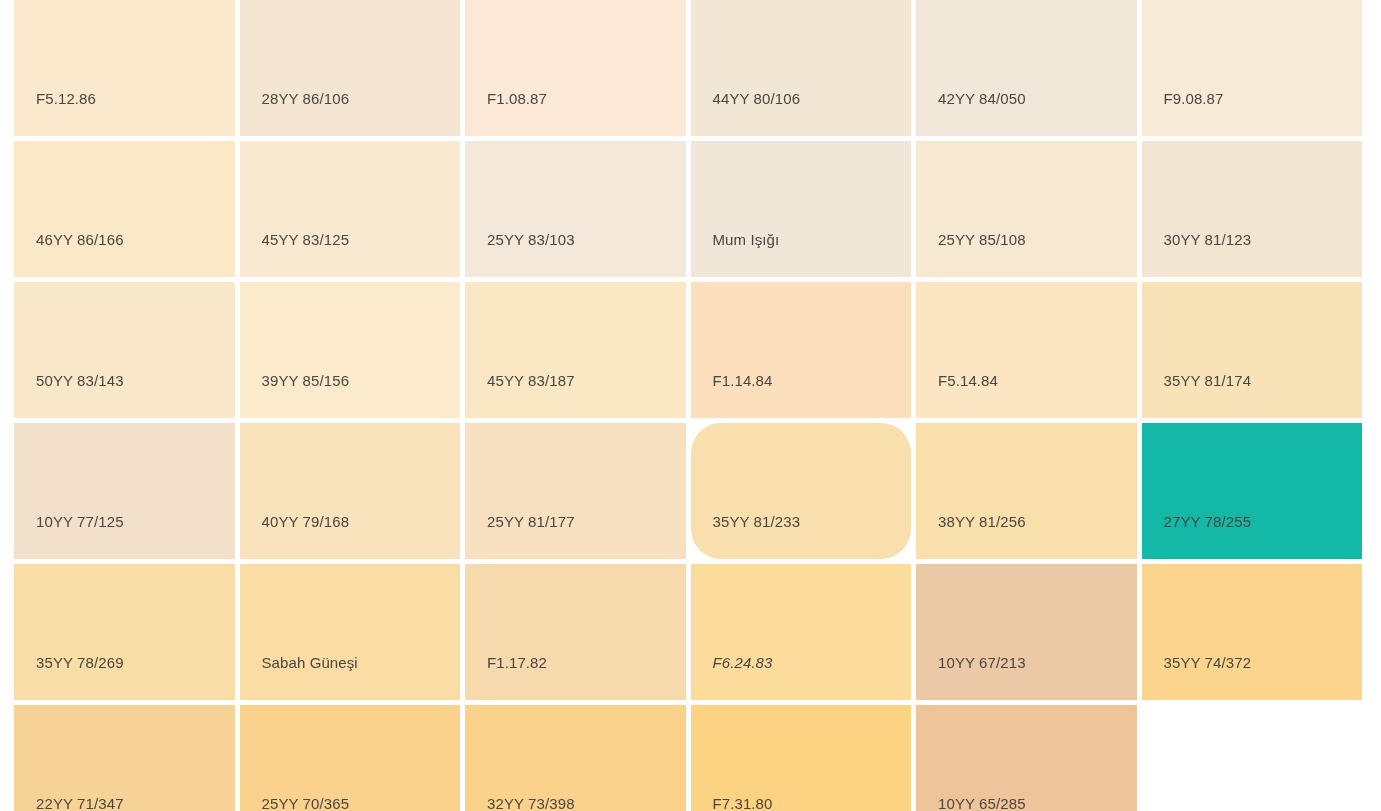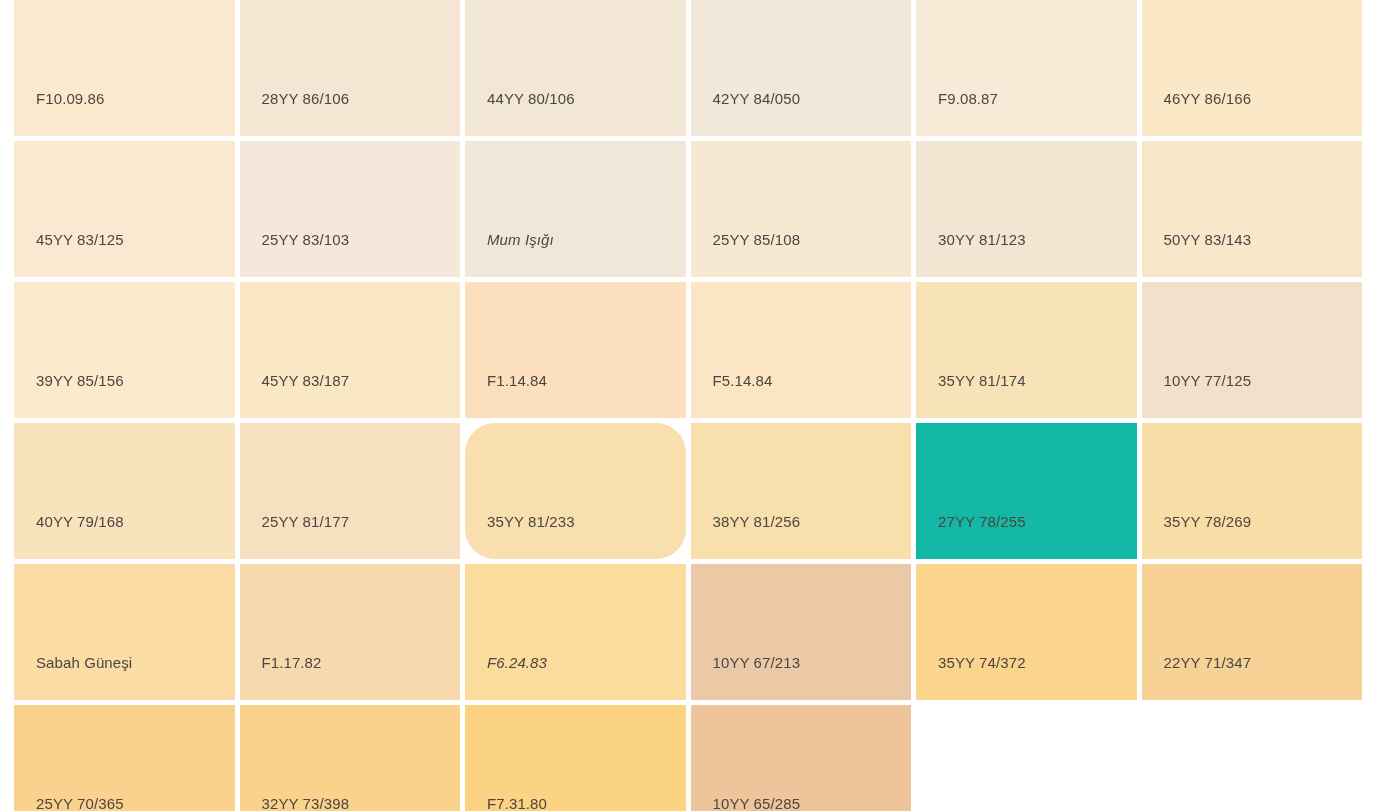--- a/index.html
+++ b/index.html
@@ -46,44 +46,47 @@
     color: #4c4640;
     white-space: nowrap;
     user-select: none;
   }
 </style>
 </head>
 <body>
 
 <div id="palette-grid">
     <div class="swatch" style="background: rgb(251, 233, 205);">
-      <span class="swatch-label" style="color: rgb(76, 70, 64);">F10.09.86</span>
+      <span class="swatch-label" style="color: rgb(76, 70, 64);">F5.12.86</span>
     </div>
     <div class="swatch" style="background: rgb(244, 230, 211);">
       <span class="swatch-label" style="color: rgb(76, 70, 64);">28YY 86/106</span>
+    </div>
+    <div class="swatch" style="background: rgb(251, 232, 214);">
+      <span class="swatch-label" style="color: rgb(76, 70, 64);">F1.08.87</span>
     </div>
     <div class="swatch" style="background: rgb(242, 231, 213);">
       <span class="swatch-label" style="color: rgb(76, 70, 64);">44YY 80/106</span>
     </div>
     <div class="swatch" style="background: rgb(242, 232, 217);">
       <span class="swatch-label" style="color: rgb(76, 70, 64);">42YY 84/050</span>
     </div>
     <div class="swatch" style="background: rgb(247, 235, 215);">
       <span class="swatch-label" style="color: rgb(76, 70, 64);">F9.08.87</span>
     </div>
     <div class="swatch" style="background: rgb(251, 232, 198);">
       <span class="swatch-label" style="color: rgb(76, 70, 64);">46YY 86/166</span>
     </div>
     <div class="swatch" style="background: rgb(250, 233, 209);">
       <span class="swatch-label" style="color: rgb(76, 70, 64); margin-top: 31px;">45YY 83/125</span>
     </div>
     <div class="swatch" style="background: rgb(244, 232, 218);">
       <span class="swatch-label" style="color: rgb(76, 70, 64);">25YY 83/103</span>
     </div>
-    <div class="swatch" style="background: rgb(241, 231, 216); font-style: italic;">
+    <div class="swatch" style="background: rgb(241, 231, 216);">
       <span class="swatch-label" style="color: rgb(76, 70, 64);">Mum Işığı</span>
     </div>
     <div class="swatch" style="background: rgb(247, 232, 210);">
       <span class="swatch-label" style="color: rgb(76, 70, 64);">25YY 85/108</span>
     </div>
     <div class="swatch" style="background: rgb(242, 229, 209);">
       <span class="swatch-label" style="color: rgb(76, 70, 64);">30YY 81/123</span>
     </div>
     <div class="swatch" style="background: rgb(248, 232, 201);">
       <span class="swatch-label" style="color: rgb(76, 70, 64);">50YY 83/143</span>

